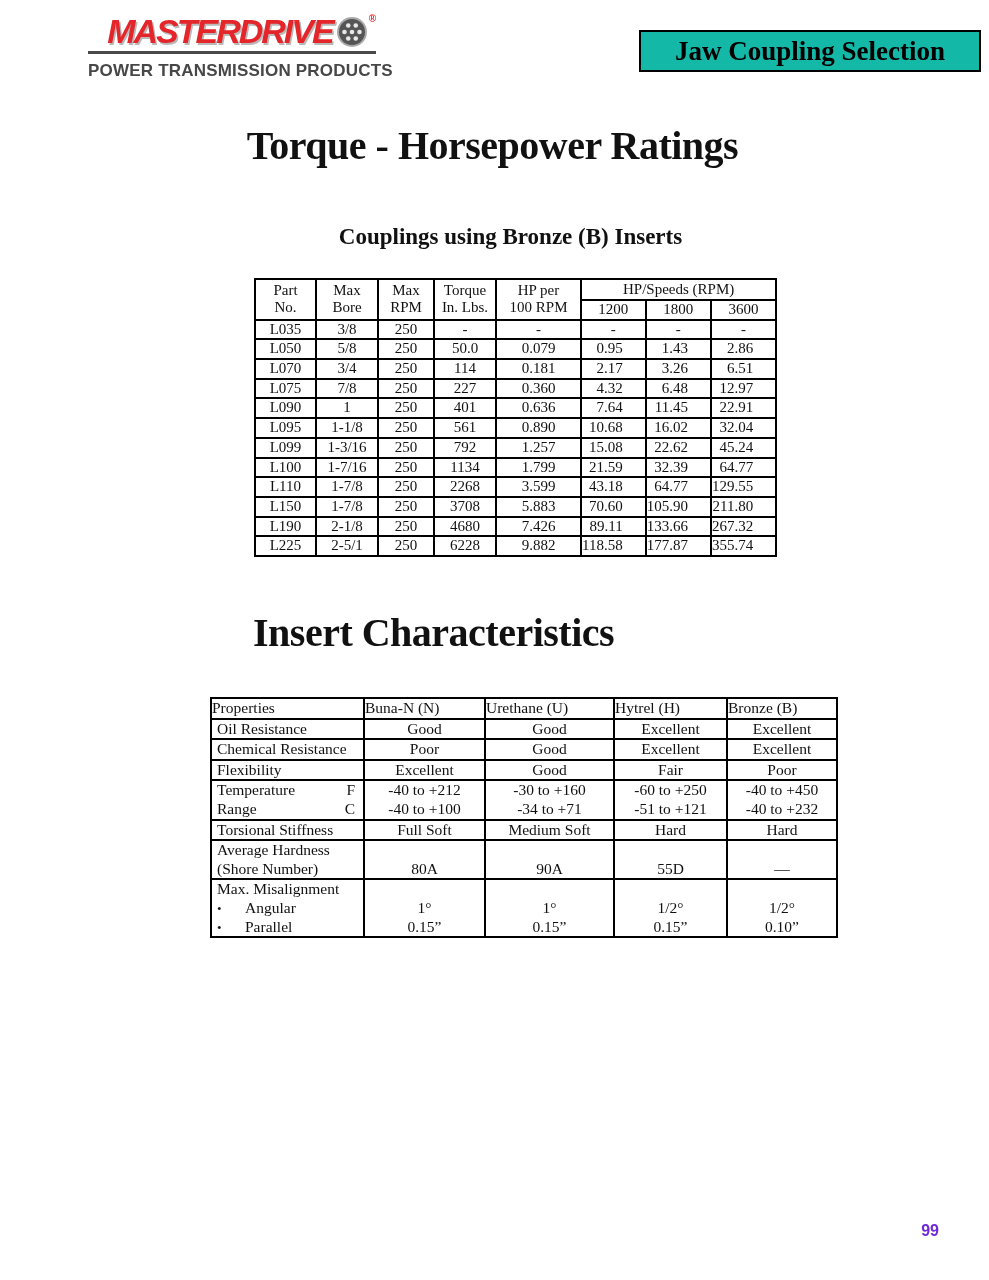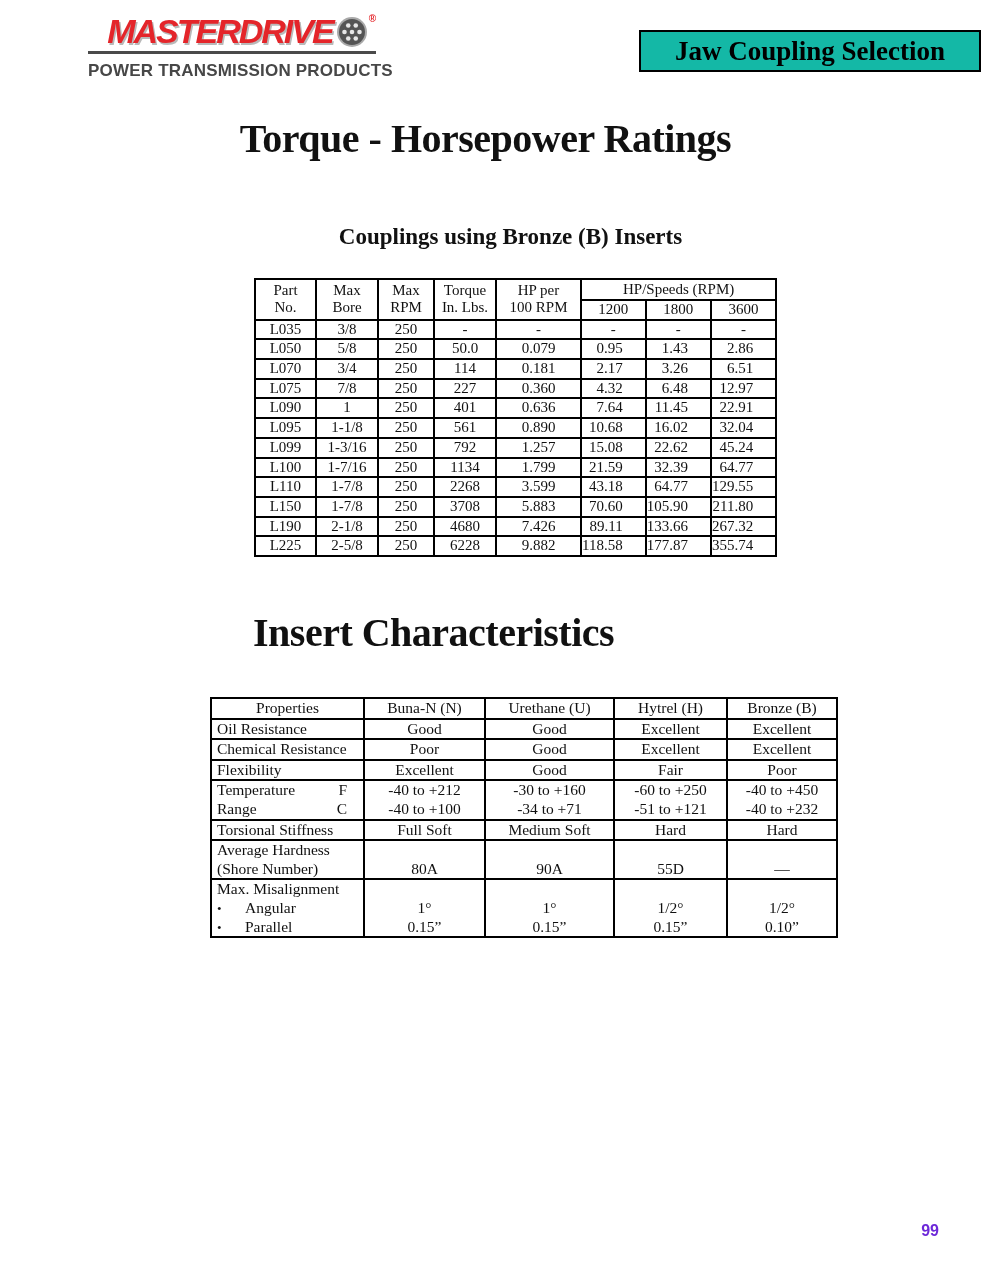--- a/index.html
+++ b/index.html
@@ -25,21 +25,21 @@
   }
   
   .banner{
     position:absolute;left:639px;top:30px;width:342px;height:42px;box-sizing:border-box;
     background:#14b8a6;border:2px solid #000;
     display:flex;align-items:center;justify-content:center;
     font-weight:bold;font-size:27px;color:#000;
   }
   
   .title1{
-    position:absolute;left:0;top:116px;width:971px;margin:0;text-align:center;
+    position:absolute;left:0;top:116px;width:971px;margin:7px;text-align:center;
     font-size:40px;font-weight:bold;letter-spacing:-0.5px;line-height:1.15;
   }
   .subtitle{
     position:absolute;left:253px;top:224px;width:515px;margin:0;text-align:center;
     font-size:23px;font-weight:bold;line-height:1.15;
   }
   .title2{
     position:absolute;left:253px;top:610px;width:516px;margin:0;text-align:left;
     font-size:40px;font-weight:bold;letter-spacing:-0.5px;line-height:1.15;
   }
@@ -52,25 +52,25 @@
   .bot{vertical-align:bottom;}
   
   .t1{position:absolute;left:254px;top:278px;font-size:15px;line-height:1.18;}
   .t1 thead tr.hr1{height:21px;}
   .t1 thead tr.hr2{height:18px;}
   .t1 th{text-align:center;}
   .t1 tbody tr{height:19.6px;}
   
   .t2{position:absolute;left:210px;top:697px;font-size:15.5px;line-height:1.2;}
   .t2 thead tr{height:20px;}
-  .t2 th{text-align:center;}
+  .t2 th{text-align:left;}
   .t2 tbody tr{height:19.5px;}
   .t2 tbody tr.dbl{height:39px;}
   .t2 tbody tr.trp{height:58px;}
-  .temp-line{display:flex;justify-content:space-between;padding-right:16px;}
+  .temp-line{display:flex;justify-content:space-between;padding-right:8px;}
   .bullet-line{display:flex;align-items:baseline;}
   .bullet{width:28px;font-size:13px;}
   .bot div{line-height:19.4px;}
   
   .pageno{
     position:absolute;left:899px;top:1222px;width:40px;text-align:right;
     font-family:"Liberation Sans","DejaVu Sans",sans-serif;font-weight:bold;font-size:16px;color:#6d28d9;
   }
 </style>
 </head>
@@ -247,21 +247,21 @@
         <td class="ctr">2-1/8</td>
         <td class="ctr">250</td>
         <td class="ctr">4680</td>
         <td class="ctr">7.426</td>
         <td class="num">89.11</td>
         <td class="num">133.66</td>
         <td class="num">267.32</td>
       </tr>
       <tr>
         <td class="ctr">L225</td>
-        <td class="ctr">2-5/8</td>
+        <td class="ctr">2-5/1</td>
         <td class="ctr">250</td>
         <td class="ctr">6228</td>
         <td class="ctr">9.882</td>
         <td class="num">118.58</td>
         <td class="num">177.87</td>
         <td class="num">355.74</td>
       </tr>
     </tbody>
 </table>
 

